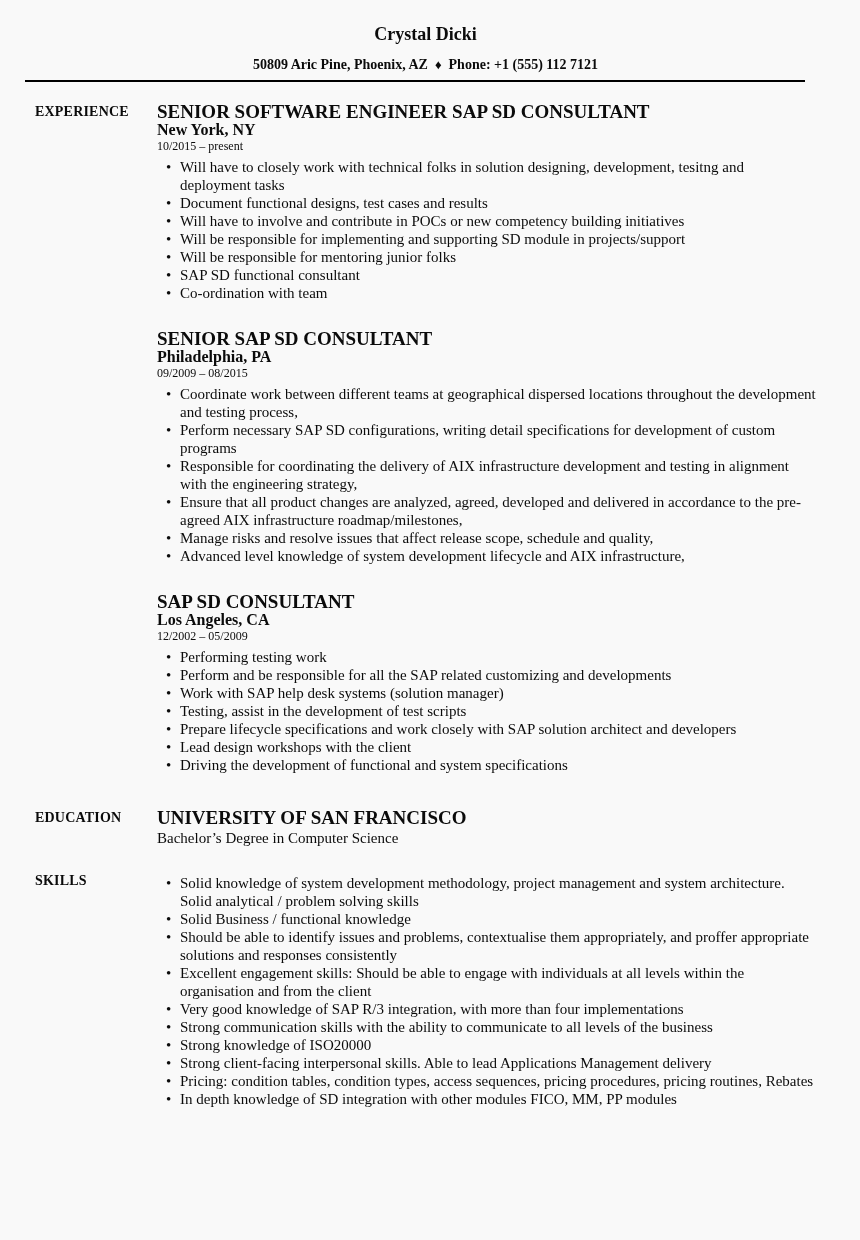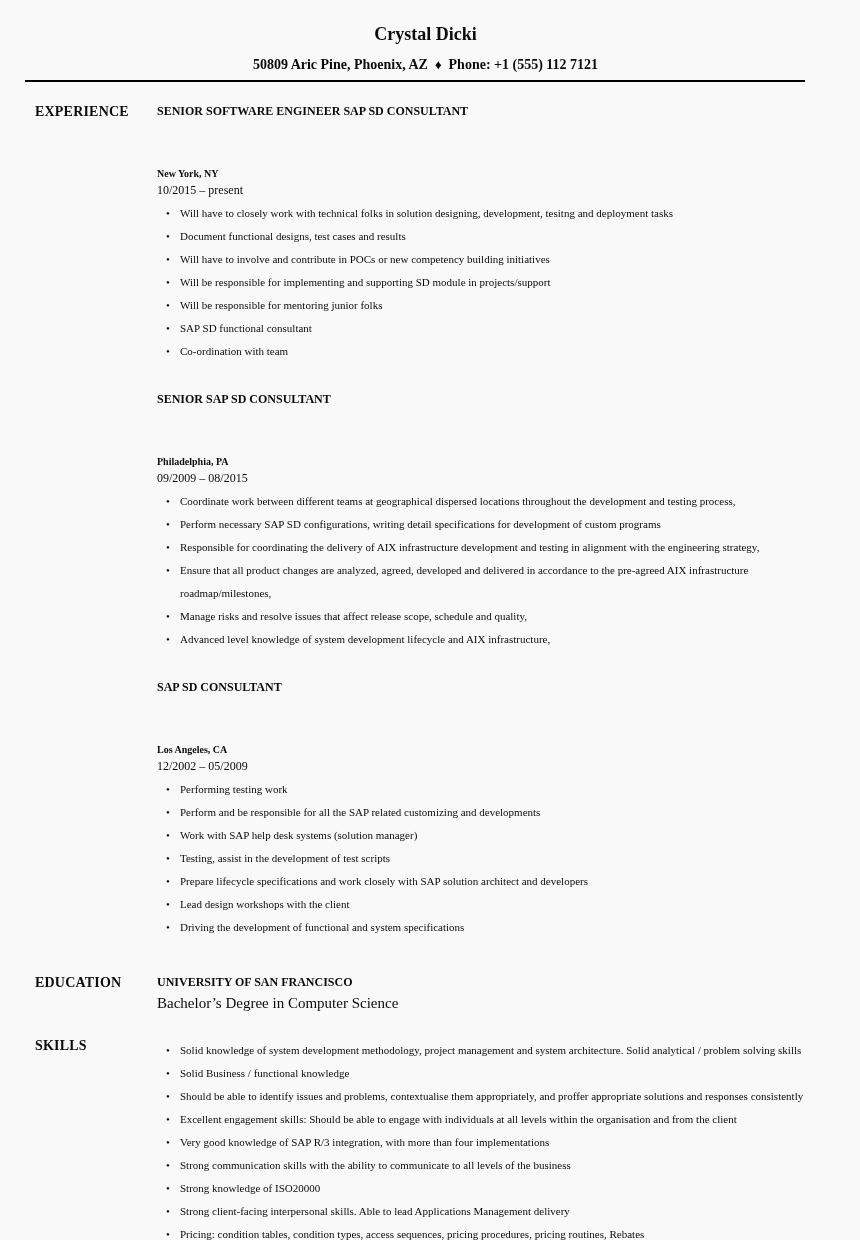--- a/index.html
+++ b/index.html
@@ -38,29 +38,29 @@
   .row-education { margin-top: 34px; }
   .row-skills { margin-top: 23px; }
   .label {
     margin: 0;
     font-size: 14px;
     font-weight: bold;
     line-height: 19px;
     letter-spacing: 0.2px;
   }
   .job + .job { margin-top: 27px; }
-  .job-title { margin: 0; font-size: 12px; font-weight: bold; line-height: 19px; }
-  .job-location { font-size: 10px; font-weight: bold; line-height: 17px; margin-top: 44px; }
+  .job-title { margin: 0; font-size: 19px; font-weight: bold; line-height: 19px; }
+  .job-location { font-size: 16px; font-weight: bold; line-height: 17px; }
   .job-dates { font-size: 12px; line-height: 17px; }
   .bullets { list-style: none; margin: 3px 0 0; padding: 0; }
   .bullets li {
     position: relative;
     padding-left: 23px;
-    font-size: 11px;
-    line-height: 23px;
+    font-size: 15px;
+    line-height: 18px;
   }
   .bullets li::before { content: "\2022"; position: absolute; left: 9px; }
   .degree { font-size: 15px; font-weight: normal; line-height: 20px; margin-top: 1px; }
 </style>
 </head>
 <body>
 
 <div class="page">
 
   <header>

